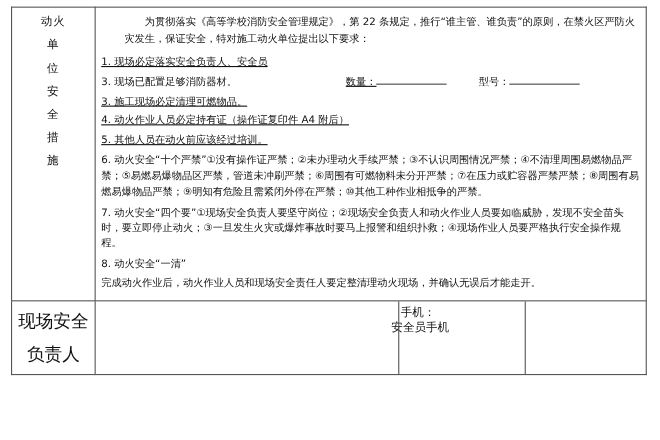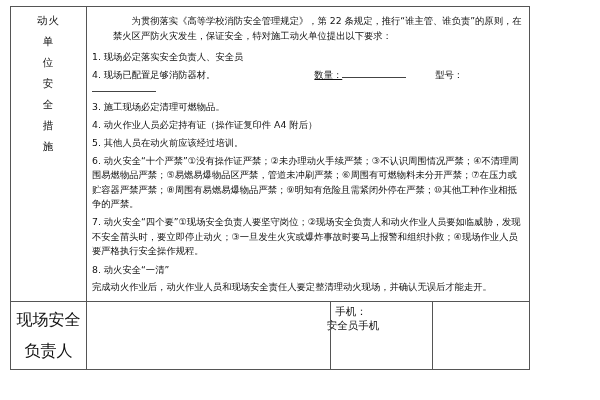--- a/index.html
+++ b/index.html
@@ -9,21 +9,21 @@
     font-family:"DejaVu Sans", sans-serif;
     color:#111;
   }
   .page{
     position:relative;
     width:600px;height:400px;
     box-sizing:border-box;
     padding:4px 10px 0 10px;
   }
   table.form{
-    width:520px;
+    width:578px;
     border-collapse:collapse;
     table-layout:fixed;
     margin-top:2px;
   }
   table.form td{
     border:1px solid #555;
     vertical-align:top;
     padding:3px 5px;
   }
   .labelcell{
@@ -36,21 +36,21 @@
   }
   .labelcell .lbl-line{display:block;}
   .bodycell{font-size:9.3px;line-height:1.55;}
   .intro{
     text-indent:2em;
     padding:4px 2px 6px 2px;
     font-size:9.3px;
     line-height:1.6;
     margin-left:19px;
   }
-  .item{margin:0 0 3.5px 0;}
+  .item{margin:0 0 3.5px 0;text-decoration:underline;}
   .blank-m{display:inline-block;border-bottom:1px solid #444;width:64px;}
   .qty-row{margin:0 0 3.5px 0;}
   .qty-row .q{margin-left:96px;text-decoration:underline;}
   .qty-row .t{margin-left:26px;}
   .para{margin:0 0 4px 0;text-indent:0;}
   .sub{margin:0 0 3px 0;}
   .sig-label{
     width:74px;text-align:center;vertical-align:middle;
     font-size:16px;line-height:1.9;
   }
@@ -93,21 +93,21 @@
         <span class="lbl-line">全</span>
         <span class="lbl-line">措</span>
         <span class="lbl-line">施</span>
       </td>
       <td class="bodycell">
         <div class="intro">为贯彻落实《高等学校消防安全管理规定》，第 22 条规定，推行“谁主管、谁负责”的原则，在禁火区严防火灾发生，保证安全，特对施工动火单位提出以下要求：</div>
 
         <div class="item">1. 现场必定落实安全负责人、安全员</div>
 
         <div class="qty-row">
-          <span>4. 现场已配置足够消防器材。</span>
+          <span>3. 现场已配置足够消防器材。</span>
           <span class="q">数量：</span><span class="blank-m"></span>
           <span class="t">型号：</span><span class="blank-m"></span>
         </div>
 
         <div class="item">3. 施工现场必定清理可燃物品。</div>
         <div class="item">4. 动火作业人员必定持有证（操作证复印件 A4 附后）</div>
         <div class="item">5. 其他人员在动火前应该经过培训。</div>
 
         <div class="para">6. 动火安全“十个严禁”①没有操作证严禁；②未办理动火手续严禁；③不认识周围情况严禁；④不清理周围易燃物品严禁；⑤易燃易爆物品区严禁，管道未冲刷严禁；⑥周围有可燃物料未分开严禁；⑦在压力或贮容器严禁严禁；⑧周围有易燃易爆物品严禁；⑨明知有危险且需紧闭外停在严禁；⑩其他工种作业相抵争的严禁。</div>
         <div class="para">7. 动火安全“四个要”①现场安全负责人要坚守岗位；②现场安全负责人和动火作业人员要如临威胁，发现不安全苗头时，要立即停止动火；③一旦发生火灾或爆炸事故时要马上报警和组织扑救；④现场作业人员要严格执行安全操作规程。</div>

